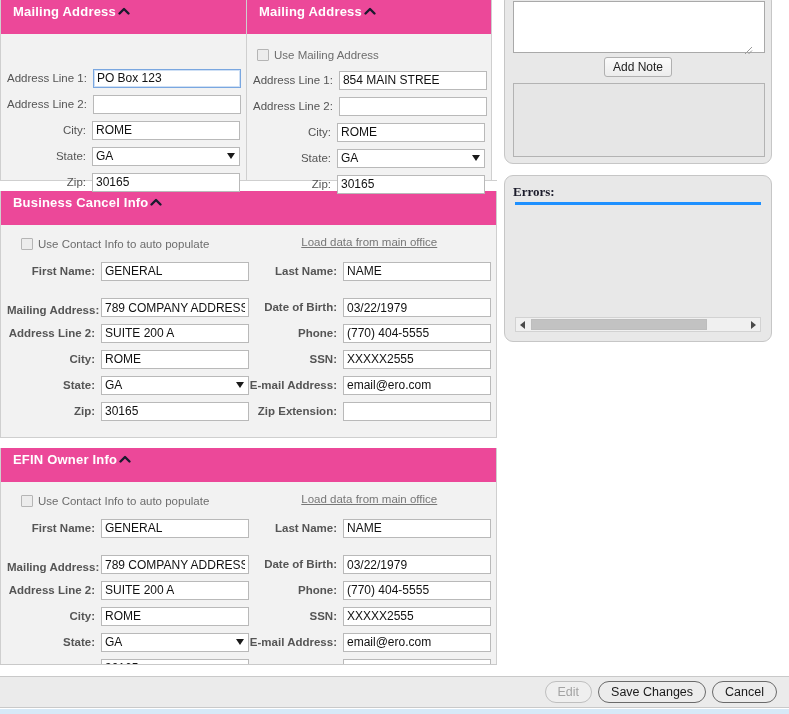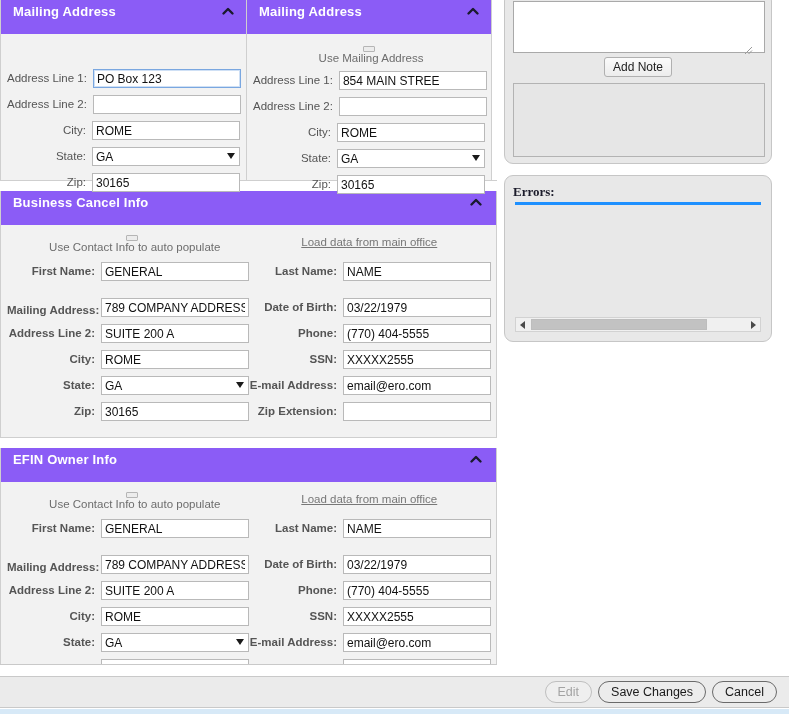--- a/index.html
+++ b/index.html
@@ -47,25 +47,25 @@
   
   .panel {
     background: #f2f2f2;
     border: 1px solid #cfcfcf;
     border-top: none;
     box-sizing: border-box;
     margin-bottom: 10px;
   }
   .panel-head {
     height: 34px;
-    background: #8b5cf6;
+    background: #ec4899;
     color: #ffffff;
     display: flex;
     align-items: center;
-    justify-content: space-between;
+    justify-content: flex-start;
     padding: 0 12px 12px 12px;
     box-sizing: border-box;
   }
   .panel-title {
     font-size: 13px;
     font-weight: bold;
     letter-spacing: .2px;
   }
   .chev {
     width: 16px; height: 16px;
@@ -95,21 +95,21 @@
   .split .panel-head { padding-right: 10px; }
   .half-body {
     padding: 8px 6px 0 6px;
     height: 144px;
     box-sizing: border-box;
   }
 
   
   .frow {
     display: flex;
-    align-items: flex-end;
+    align-items: center;
     height: 20px;
     margin-bottom: 6px;
   }
   .flabel {
     text-align: right;
     color: #555555;
     font-size: 11.5px;
     padding-right: 6px;
     white-space: nowrap;
     line-height: 20px;
@@ -145,21 +145,20 @@
     border-right: 4px solid transparent;
     border-top: 6px solid #1a1a1a;
     pointer-events: none;
   }
 
   
   .cbrow {
     display: flex;
     align-items: center;
     height: 18px;
-    flex-direction: column;
   }
   .cbox {
     width: 12px; height: 12px;
     border: 1px solid #b5b5b5;
     background: #ececec;
     box-sizing: border-box;
     margin-right: 5px;
     border-radius: 1px;
   }
   .cblabel {

